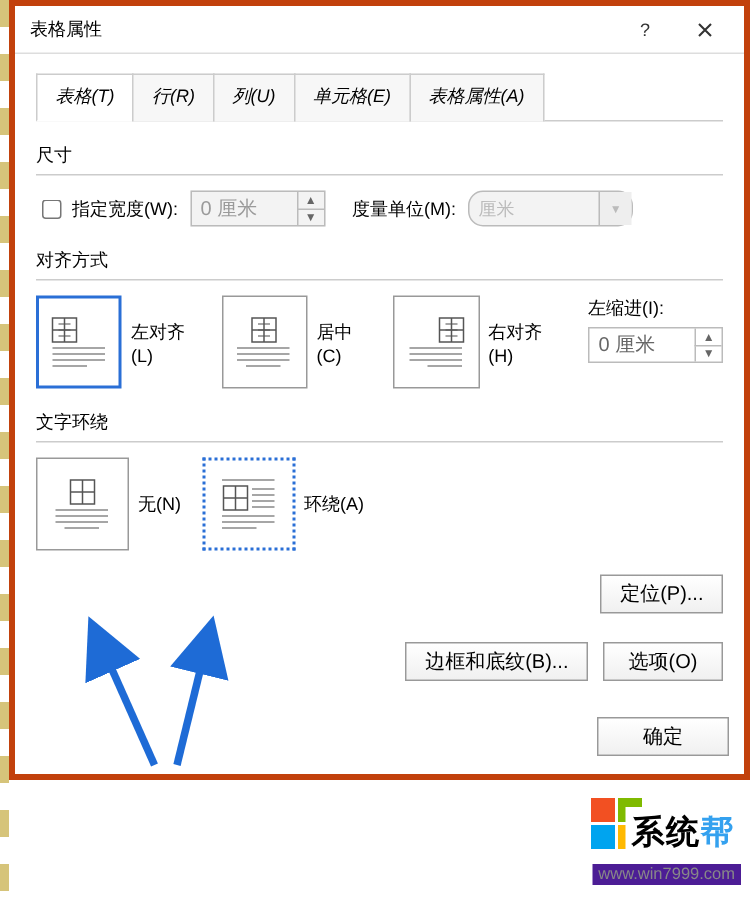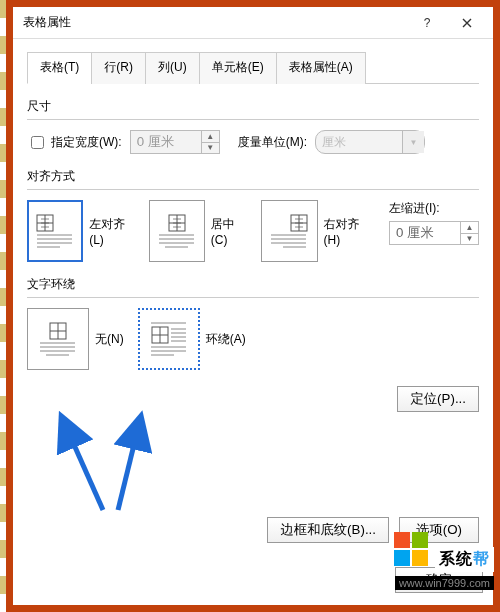--- a/index.html
+++ b/index.html
@@ -1,24 +1,24 @@
 <!DOCTYPE html>
 <html><head>
 <meta charset="utf-8">
 <style>
   * { box-sizing: border-box; font-family: "Microsoft YaHei", "SimSun", sans-serif; }
   body { margin: 0; background: #fff; width: 500px; height: 612px; position: relative; overflow: hidden; font-size: 12px; color: #000; }
   .bgstripe { position: absolute; left: 0; top: 0; width: 6px; height: 100%; background: repeating-linear-gradient(180deg,#d6c47a 0 18px,#fff 18px 36px); }
-  .dialog { position: absolute; left: 6px; top: 0; width: 494px; height: 612px; background: #fff; border: 7px solid #c2410c; }
+  .dialog { position: absolute; left: 6px; top: 0; width: 494px; height: 520px; background: #fff; border: 4px solid #c2410c; }
   .titlebar { height: 32px; display: flex; align-items: center; padding: 0 6px 0 10px; border-bottom: 1px solid #ddd; }
   .titlebar .title { flex: 1; font-size: 12px; }
   .titlebar .wbtn { width: 40px; height: 30px; display: flex; align-items: center; justify-content: center; color: #333; }
   .wbtn svg { width: 10px; height: 10px; }
   .content { padding: 12px 14px 0 14px; }
-  .tabs { display: flex; border-bottom: 1px solid #ccc; }
+  .tabs { display: flex; border-bottom: 1px solid #ccc; font-style: italic; }
   .tab { padding: 6px 12px 7px 12px; border: 1px solid #ccc; border-bottom: none; margin-right: -1px; background: #f7f7f7; position: relative; top: 1px; white-space: nowrap; }
   .tab.active { background: #fff; border-bottom: 1px solid #fff; }
   .section-label { margin: 14px 0 4px 0; }
   .hr { border: none; border-top: 1px solid #ccc; margin: 3px 0 10px 0; }
   .rowflex { display: flex; align-items: center; gap: 8px; flex-wrap: wrap; }
   .chklabel { display: flex; align-items: center; gap: 4px; }
   input[type=checkbox] { width: 13px; height: 13px; }
   .spinwrap { position: relative; display: inline-block; }
   .numbox { width: 90px; height: 24px; border: 1px solid #bbb; background: #fff; padding: 0 24px 0 6px; color: #666; }
   .numbox[disabled] { background: #f3f3f3; color: #9a9a9a; }
@@ -40,23 +40,23 @@
   .fieldlabel { display:block; margin-bottom:4px; }
   .btn { height: 26px; padding: 0 12px; border: 1px solid #999; background: linear-gradient(#fff,#f0f0f0); display:inline-flex; align-items:center; justify-content:center; white-space:nowrap; min-width:80px; }
   .posrow { display:flex; justify-content:flex-end; margin-top:16px; }
   .bottombtns { position:absolute; right:14px; bottom:62px; display:flex; gap:10px; }
   .okcancel { position:absolute; right:10px; bottom:12px; display:flex; gap:10px; }
   .okcancel .btn { min-width: 88px; }
   .arrow { position:absolute; pointer-events:none; }
   .logo { position:absolute; right:72px; bottom:46px; width:34px; height:34px; display:grid; grid-template-columns:1fr 1fr; grid-template-rows:1fr 1fr; gap:2px; }
   .logo div:nth-child(1){background:#f25022;} .logo div:nth-child(2){background:#7fba00;}
   .logo div:nth-child(3){background:#00a4ef;} .logo div:nth-child(4){background:#ffb900;}
-  .brand { position:absolute; right:6px; bottom:40px; font-size:16px; font-weight:bold; letter-spacing:1px; background:#fff; padding:2px 4px;}
+  .brand { position:absolute; right:6px; bottom:40px; font-size:22px; font-weight:bold; letter-spacing:1px; background:#fff; padding:2px 4px;}
   .brand .h { color:#34a1ef; }
-  .suburl { position:absolute; right:6px; bottom:22px; font-size:11px; color:#888; background:#000000; padding:1px 4px;}
+  .suburl { position:absolute; right:6px; bottom:22px; font-size:11px; color:#888; background:#4c1d95; padding:1px 4px;}
   .optcap { font-size:12px; }
 </style>
 </head>
 <body>
 <div class="bgstripe"></div>
 <div class="dialog">
   <div class="titlebar">
     <div class="title">表格属性</div>
     <div class="wbtn">
         <span>?</span>

